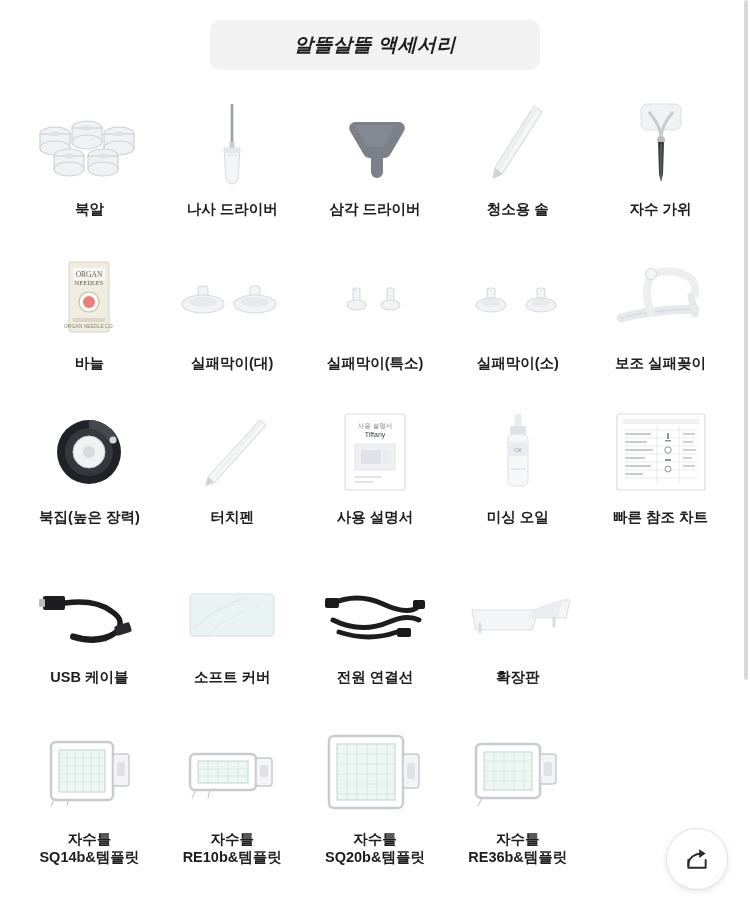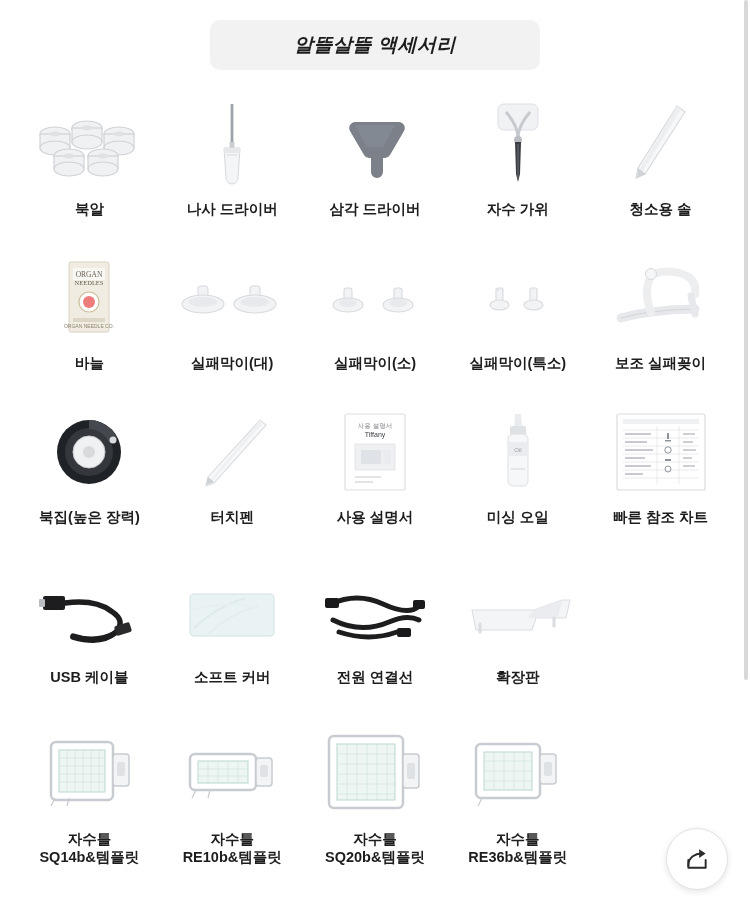--- a/index.html
+++ b/index.html
@@ -184,40 +184,40 @@
           <path d="M36 24 h48 a6 6 0 0 1 5 9 l-14 24 a6 6 0 0 1 -5 3 h-2 v14 a6 6 0 0 1 -12 0 v-14 h-2 a6 6 0 0 1 -5 -3 l-14 -24 a6 6 0 0 1 5 -9 z" fill="#7b8089"></path>
           <path d="M40 27 h40 l-12 22 h-16 z" fill="#8a9099" opacity="0.55"></path>
         </svg>
       </div>
       <div class="caption">삼각 드라이버</div>
     </div>
 
     <div class="cell">
       <div class="thumb">
         <svg width="120" height="92" viewBox="0 0 120 92">
+          <path d="M76 8 l8 6 l-40 62 l-9 4 l2 -10 z" fill="#f6f7f8" stroke="#d5d8dc" stroke-width="1.1"></path>
+          <path d="M76 8 l4 3 l-39 63 l-5 2 z" fill="#eceef0"></path>
+          <path d="M37 70 l8 6 l-9 4 z" fill="#cfd2d6"></path>
+        </svg>
+      </div>
+      <div class="caption">청소용 솔</div>
+    </div>
+
+    <div class="cell">
+      <div class="thumb">
+        <svg width="120" height="92" viewBox="0 0 120 92">
           <rect x="40" y="6" width="40" height="26" rx="6" fill="#f1f2f4" stroke="#dcdfe2" stroke-width="1"></rect>
           <path d="M48 14 q12 14 12 26" stroke="#c7cace" stroke-width="3" fill="none"></path>
           <path d="M72 14 q-12 14 -12 26" stroke="#c7cace" stroke-width="3" fill="none"></path>
           <circle cx="60" cy="42" r="4" fill="#b9bcc1"></circle>
           <path d="M57 44 l1 32 l2 8 l2 -8 l1 -32 z" fill="#3a3d42"></path>
           <path d="M60 46 l0 36" stroke="#6d7076" stroke-width="1"></path>
         </svg>
       </div>
       <div class="caption">자수 가위</div>
-    </div>
-
-    <div class="cell">
-      <div class="thumb">
-        <svg width="120" height="92" viewBox="0 0 120 92">
-          <path d="M76 8 l8 6 l-40 62 l-9 4 l2 -10 z" fill="#f6f7f8" stroke="#d5d8dc" stroke-width="1.1"></path>
-          <path d="M76 8 l4 3 l-39 63 l-5 2 z" fill="#eceef0"></path>
-          <path d="M37 70 l8 6 l-9 4 z" fill="#cfd2d6"></path>
-        </svg>
-      </div>
-      <div class="caption">청소용 솔</div>
     </div>
   </div>
 
   <div class="grid-row r2">
 
     <div class="cell">
       <div class="thumb">
         <svg width="120" height="92" viewBox="0 0 120 92">
           <rect x="40" y="10" width="40" height="70" rx="2" fill="#f0ece1" stroke="#d8d2c2" stroke-width="1"></rect>
           <rect x="44" y="16" width="32" height="12" fill="#ffffff" opacity="0.6"></rect>
@@ -245,45 +245,45 @@
           <ellipse cx="83" cy="50" rx="14" ry="5" fill="#e7e9ec"></ellipse>
         </svg>
       </div>
       <div class="caption">실패막이(대)</div>
     </div>
 
     <div class="cell">
       <div class="thumb">
         <svg width="120" height="92" viewBox="0 0 120 92">
           <g fill="#f2f3f5" stroke="#d7dade" stroke-width="1.1">
+            <rect x="38" y="36" width="7" height="14" rx="2"></rect>
+            <ellipse cx="41.5" cy="53" rx="9.5" ry="5"></ellipse>
+            <rect x="72" y="36" width="7" height="14" rx="2"></rect>
+            <ellipse cx="75.5" cy="53" rx="9.5" ry="5"></ellipse>
+          </g>
+          <path d="M39 38 h2 M44 38 h1" stroke="#d0d3d7" stroke-width="1"></path>
+        </svg>
+      </div>
+      <div class="caption">실패막이(특소)</div>
+    </div>
+
+    <div class="cell">
+      <div class="thumb">
+        <svg width="120" height="92" viewBox="0 0 120 92">
+          <g fill="#f2f3f5" stroke="#d7dade" stroke-width="1.1">
             <rect x="29" y="36" width="8" height="12" rx="2.5"></rect>
             <ellipse cx="33" cy="53" rx="15" ry="7"></ellipse>
             <rect x="79" y="36" width="8" height="12" rx="2.5"></rect>
             <ellipse cx="83" cy="53" rx="15" ry="7"></ellipse>
           </g>
           <ellipse cx="33" cy="51" rx="9" ry="4" fill="#e7e9ec"></ellipse>
           <ellipse cx="83" cy="51" rx="9" ry="4" fill="#e7e9ec"></ellipse>
         </svg>
       </div>
       <div class="caption">실패막이(소)</div>
-    </div>
-
-    <div class="cell">
-      <div class="thumb">
-        <svg width="120" height="92" viewBox="0 0 120 92">
-          <g fill="#f2f3f5" stroke="#d7dade" stroke-width="1.1">
-            <rect x="38" y="36" width="7" height="14" rx="2"></rect>
-            <ellipse cx="41.5" cy="53" rx="9.5" ry="5"></ellipse>
-            <rect x="72" y="36" width="7" height="14" rx="2"></rect>
-            <ellipse cx="75.5" cy="53" rx="9.5" ry="5"></ellipse>
-          </g>
-          <path d="M39 38 h2 M44 38 h1" stroke="#d0d3d7" stroke-width="1"></path>
-        </svg>
-      </div>
-      <div class="caption">실패막이(특소)</div>
     </div>
 
     <div class="cell">
       <div class="thumb">
         <svg width="120" height="92" viewBox="0 0 120 92">
           <path d="M20 66 q14 -4 30 -6 q22 -3 44 -3" stroke="#e6e8eb" stroke-width="9" fill="none" stroke-linecap="round"></path>
           <path d="M20 66 q14 -4 30 -6 q22 -3 44 -3" stroke="#d3d6da" stroke-width="1" fill="none"></path>
           <path d="M52 22 q18 -6 34 2 q10 6 8 18" stroke="#eceef0" stroke-width="8" fill="none" stroke-linecap="round"></path>
           <path d="M50 24 q-8 16 0 36" stroke="#eceef0" stroke-width="8" fill="none" stroke-linecap="round"></path>
           <circle cx="50" cy="22" r="5.5" fill="#f5f6f7" stroke="#d6d9dd" stroke-width="1"></circle>

